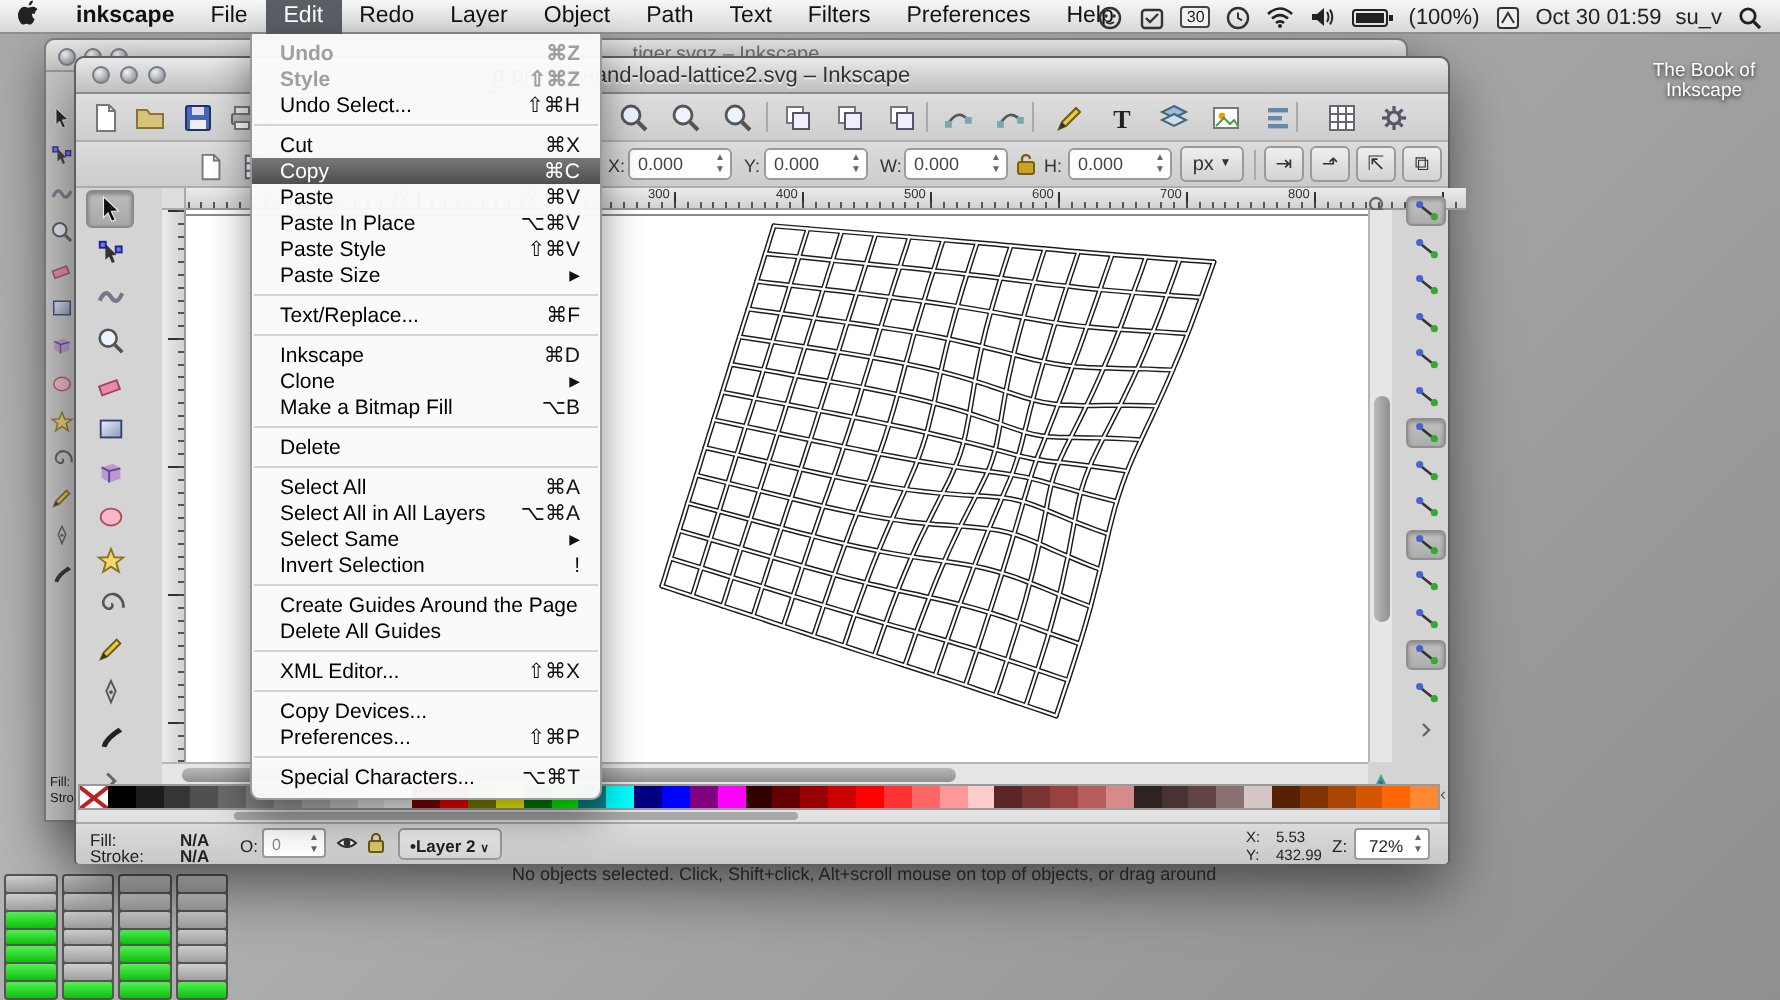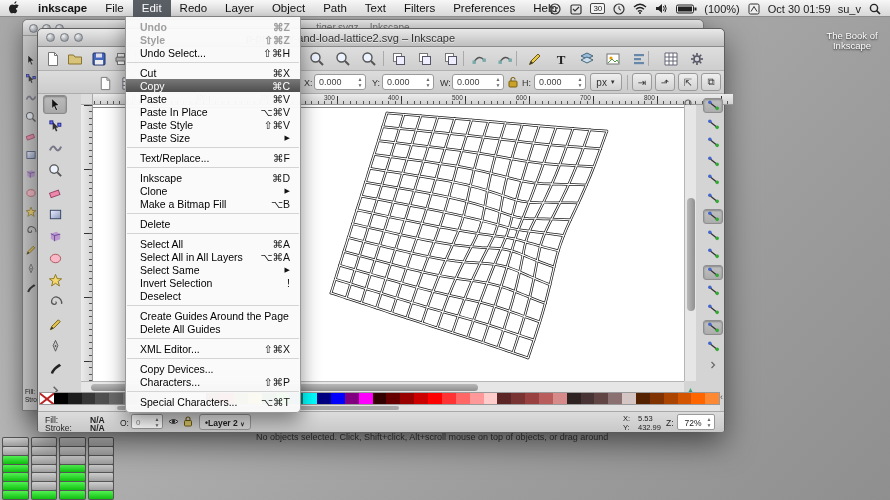--- a/index.html
+++ b/index.html
@@ -952,45 +952,41 @@
       <span class="sc">⌥⌘A</span>
     </div>
     <div class="mi">
       <span class="lbl">Select Same</span>
       <span class="sc" style="font-size: 7px;">▶</span>
     </div>
     <div class="mi">
       <span class="lbl">Invert Selection</span>
       <span class="sc">!</span>
     </div>
-    <div class="mi">
-      <span class="lbl">Deselect</span>
-      <span class="sc"></span>
-    </div>
     <div class="msep"></div>
     <div class="mi">
       <span class="lbl">Create Guides Around the Page</span>
       <span class="sc"></span>
     </div>
     <div class="mi">
       <span class="lbl">Delete All Guides</span>
       <span class="sc"></span>
     </div>
     <div class="msep"></div>
     <div class="mi">
       <span class="lbl">XML Editor...</span>
       <span class="sc">⇧⌘X</span>
     </div>
     <div class="msep"></div>
     <div class="mi">
       <span class="lbl">Copy Devices...</span>
       <span class="sc"></span>
     </div>
     <div class="mi">
-      <span class="lbl">Characters...</span>
+      <span class="lbl">Preferences...</span>
       <span class="sc">⇧⌘P</span>
     </div>
     <div class="msep"></div>
     <div class="mi">
       <span class="lbl">Special Characters...</span>
       <span class="sc">⌥⌘T</span>
     </div>
   </div>
 
 </body></html>

